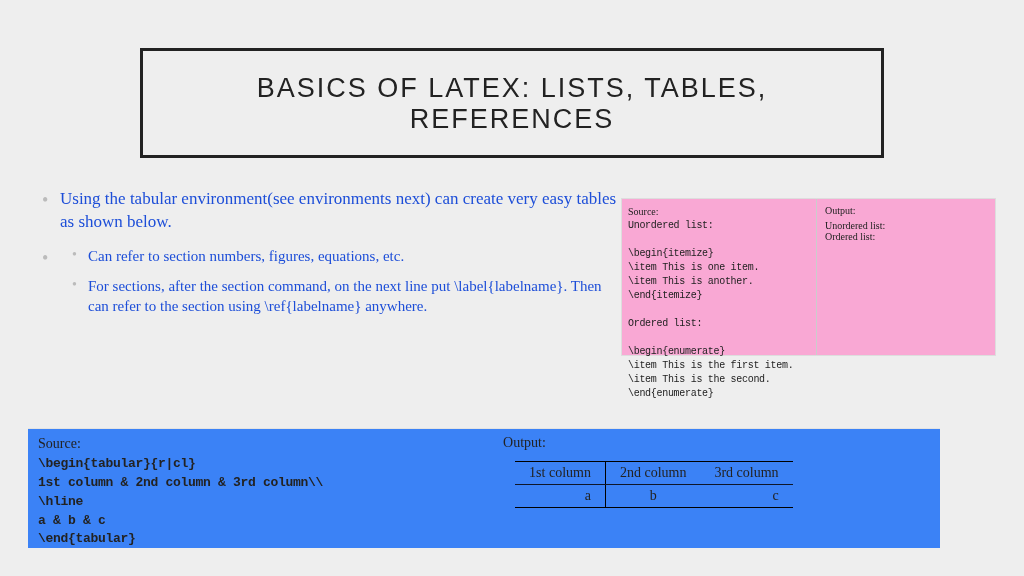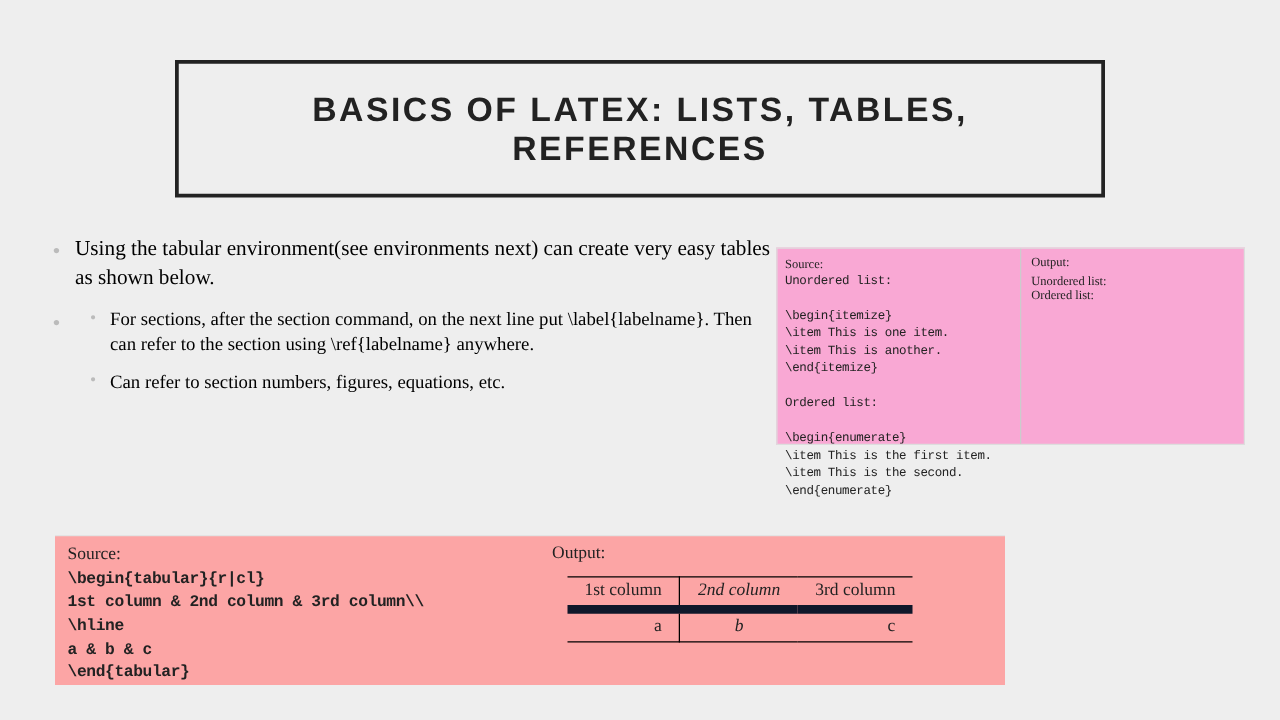--- a/index.html
+++ b/index.html
@@ -16,32 +16,32 @@
     top: 48px;
     left: 140px;
     width: 744px;
     border: 3px solid #222;
     padding: 22px 20px 20px 20px;
     text-align: center;
     background: #eeeeee;
   }
   .title-box h1 {
     font-family: 'Trebuchet MS', 'Gill Sans', sans-serif;
-    font-weight: 700;
+    font-weight: 400;
     font-size: 27px;
     letter-spacing: 2px;
   }
   .bullets {
     position: absolute;
     top: 188px;
     left: 40px;
     width: 580px;
     font-size: 17px;
     line-height: 1.35;
-    color: #000000;
+    color: #1d4ed8;
   }
   .bullets ul { list-style: none; }
   .bullets > ul > li { position: relative; padding-left: 20px; margin-bottom: 12px; }
   .bullets > ul > li::before {
     content: "•";
     position: absolute; left: 2px; top: 0;
     color: #bbb; font-size: 18px;
   }
   .bullets ul ul { margin-top: 10px; }
   .bullets ul ul li { position: relative; padding-left: 28px; margin-bottom: 10px; font-size: 15px; }
@@ -80,27 +80,26 @@
   }
   .lists-ex .out .olab { margin-bottom: 4px; }
   .lists-ex .out ul, .lists-ex .out ol { margin: 4px 0 8px 22px; }
   .lists-ex .out li { margin: 4px 0; }
 
   
   .tab-ex {
     position: absolute;
     left: 28px;
     bottom: 28px;
-    width: 760px;
+    width: 912px;
     height: 120px;
-    background: #fca5a5;
+    background: #3b82f6;
     border-top: 1px solid #e3e3e3;
     font-size: 14px;
     display: flex;
-    margin-left: 16px;
   }
   .tab-ex .src2 {
     width: 51%;
     padding: 6px 10px;
     white-space: pre;
     font-family: 'Times New Roman', serif;
     line-height: 1.35;
   }
   .tab-ex .src2 .lab { font-family: 'Times New Roman', serif; }
   .tab-ex .src2 .tt { font-family: 'Courier New', monospace; font-weight: bold; font-size: 13px; letter-spacing: -0.3px; }
@@ -111,40 +110,40 @@
   .tab-ex .out2 .lab { margin-bottom: 10px; }
   .tab-ex table {
     border-collapse: collapse;
     font-family: 'Times New Roman', serif;
     font-size: 14px;
     margin-left: 12px;
   }
   .tab-ex td {
     padding: 3px 14px;
   }
-  .tab-ex tr.hdr td { border-top: 1px solid #000; border-bottom: 7px solid #0f172a; }
+  .tab-ex tr.hdr td { border-top: 1px solid #000; border-bottom: 1px solid #0f172a; }
   .tab-ex tr.row2 td { border-bottom: 1px solid #000; }
   .tab-ex td.col1 { text-align: right; border-right: 1px solid #000; }
-  .tab-ex td.col2 { text-align: center; font-style: italic; }
+  .tab-ex td.col2 { text-align: center; }
   .tab-ex td.col3 { text-align: right; }
 </style>
 </head>
 <body>
 
 <div class="title-box">
   <h1>BASICS OF LATEX: LISTS, TABLES, REFERENCES</h1>
 </div>
 
 <div class="bullets">
   <ul>
     <li>Using the tabular environment(see environments next) can create very easy tables as shown below.</li>
     <li>
       <ul>
+        <li>Can refer to section numbers, figures, equations, etc.</li>
         <li>For sections, after the section command, on the next line put \label{labelname}. Then can refer to the section using \ref{labelname} anywhere.</li>
-        <li>Can refer to section numbers, figures, equations, etc.</li>
       </ul>
     </li>
   </ul>
 </div>
 
 <div class="lists-ex">
   <div class="src"><span class="ttlab">Source:</span>
 <span class="tt">Unordered list:</span>
 <span class="tt"></span>
 <span class="tt">\begin{itemize}</span>

